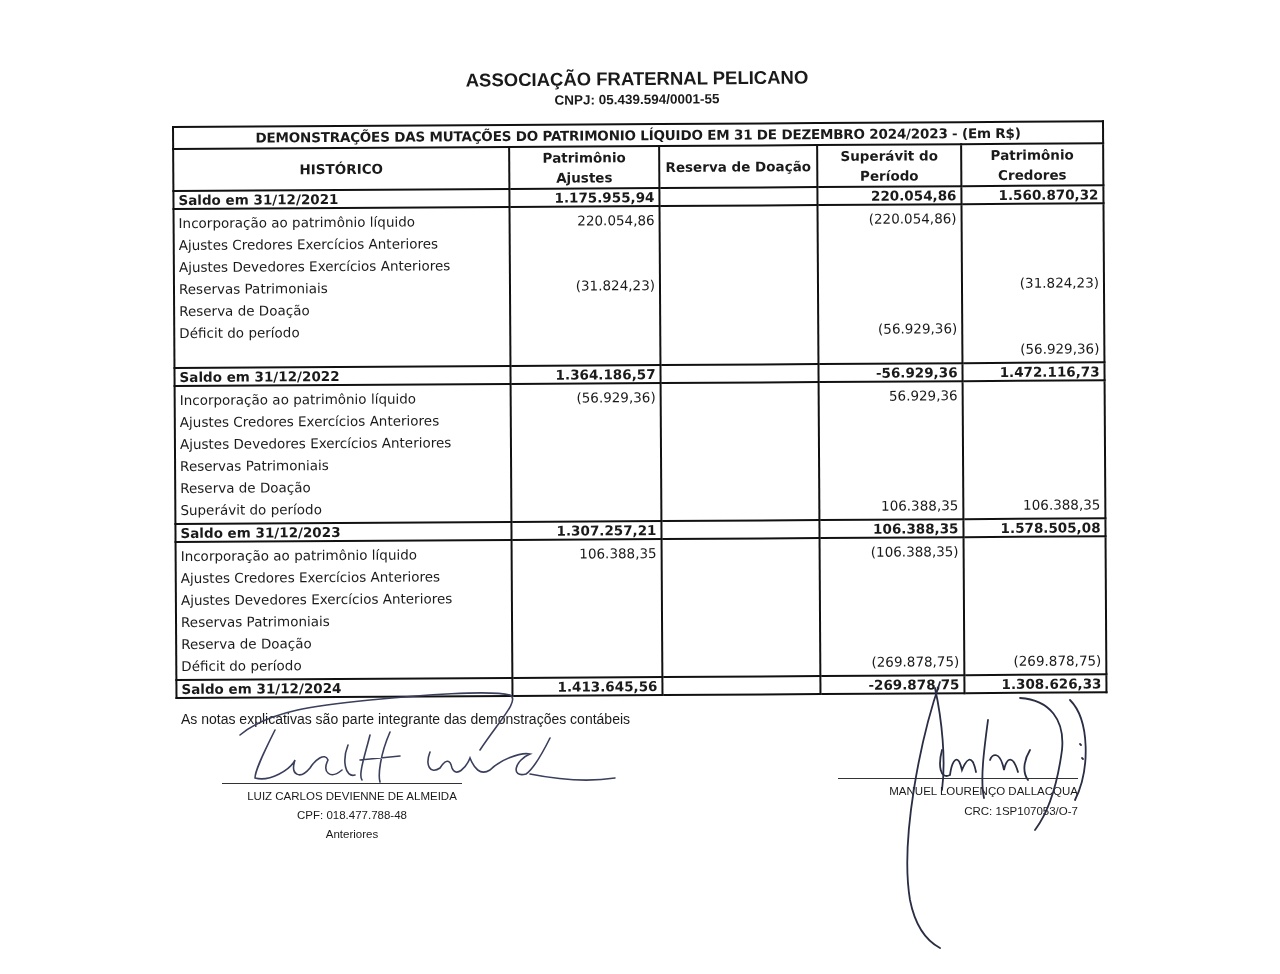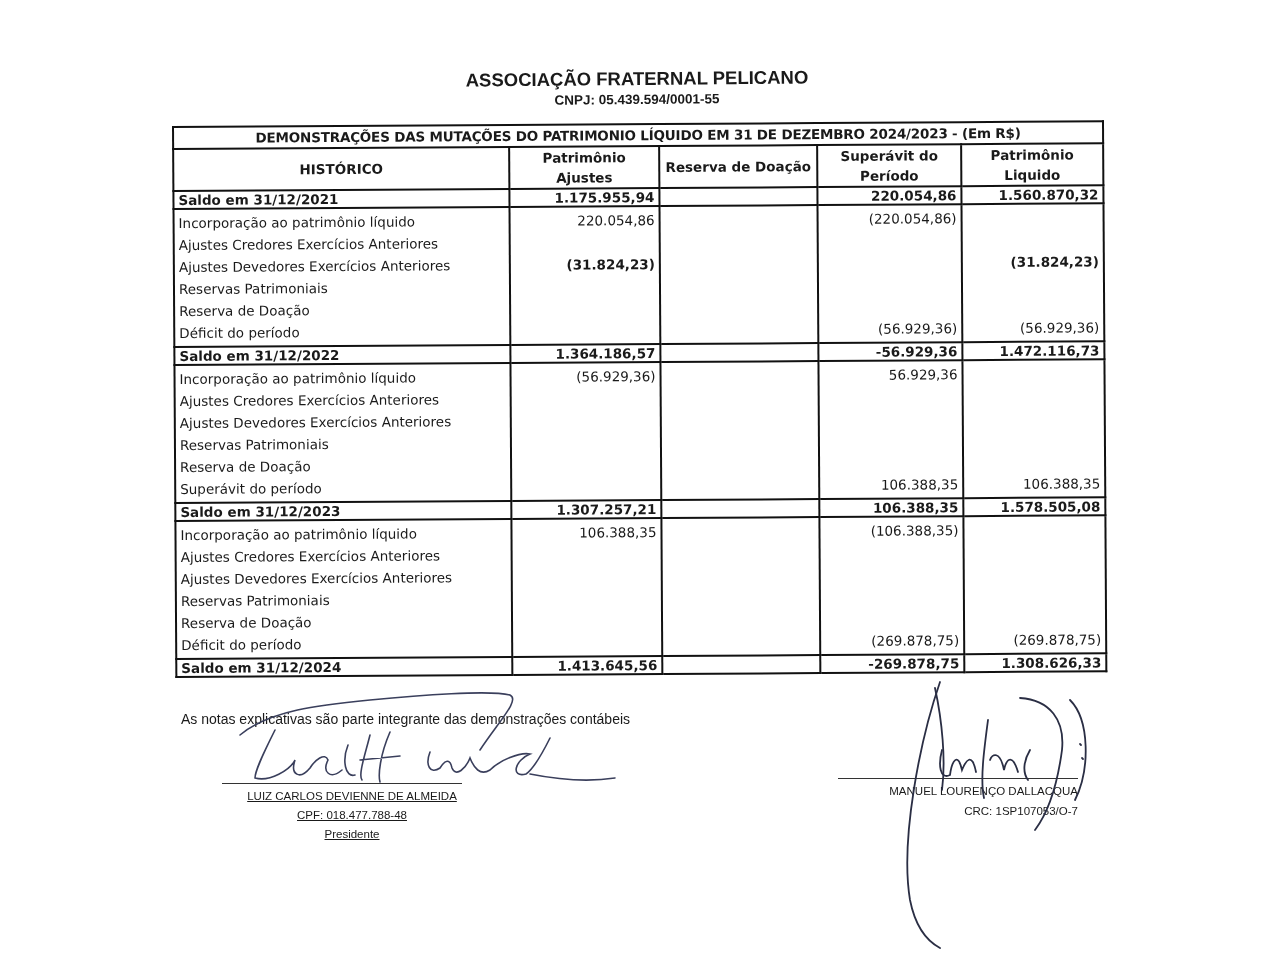--- a/index.html
+++ b/index.html
@@ -13,27 +13,27 @@
     .title-row td { text-align: center; font-weight: bold; font-size: 13.5px; height: 20px; letter-spacing: -0.2px; }
     .head-row th { font-weight: bold; font-size: 13.5px; height: 38px; text-align: center; line-height: 20px; }
     .head-row th.hist { font-size: 13.5px; }
     .saldo td { font-weight: bold; height: 16px; line-height: 16px; }
     .saldo td.lbl { text-align: left; }
     .saldo td.num { text-align: right; margin-left: 8px; }
     .body-row td { vertical-align: top; padding-top: 2px; padding-bottom: 2px; }
     .body-row td.lbl { text-align: left; }
     .line { height: 22px; line-height: 22px; white-space: nowrap; }
     .num { text-align: right; }
-    .bold { font-weight: bold; }
+    .bold { font-weight: normal; margin-top: 21px; }
     col.c1 { width: 336px; } col.c2 { width: 150px; } col.c3 { width: 158px; } col.c4 { width: 144px; } col.c5 { width: 142px; }
 
     .notes { position: absolute; left: 181px; top: 711px; font-size: 14px; }
     .sig-left { position: absolute; left: 222px; top: 787px; width: 260px; text-align: center; font-size: 11.5px; }
     .sig-left .line-rule { position: absolute; left: 0; top: -4px; width: 240px; border-top: 1px solid #333; }
-    .sig-left div.t { height: 19px; line-height: 19px; text-decoration: underline; }
+    .sig-left div.t { height: 19px; line-height: 19px; }
     .sig-right { position: absolute; left: 838px; top: 781px; width: 240px; text-align: right; font-size: 11.5px; }
     .sig-right .line-rule { position: absolute; left: 0; top: -3px; width: 240px; border-top: 1px solid #333; }
     .sig-right div.t { height: 20px; line-height: 20px; }
     .signature { position: absolute; pointer-events: none; }
   </style>
 </head>
 <body>
 
 <div class="org-title">ASSOCIAÇÃO FRATERNAL PELICANO</div>
 <div class="org-cnpj">CNPJ: 05.439.594/0001-55</div>
@@ -49,21 +49,21 @@
       </colgroup>
     <tbody id="tbody">
       <tr class="title-row">
         <td colspan="5">DEMONSTRAÇÕES DAS MUTAÇÕES DO PATRIMONIO LÍQUIDO EM 31 DE DEZEMBRO 2024/2023  -  (Em R$)</td>
       </tr>
       <tr class="head-row">
         <th class="hist">HISTÓRICO</th>
         <th>Patrimônio Ajustes</th>
         <th>Reserva de Doação</th>
         <th>Superávit do Período</th>
-        <th>Patrimônio Liquido</th>
+        <th>Patrimônio Credores</th>
       </tr>
       <tr class="saldo">
         <td class="lbl">Saldo em 31/12/2021</td>
         <td class="num">1.175.955,94</td>
         <td class="num"></td>
         <td class="num">220.054,86</td>
         <td class="num">1.560.870,32</td>
       </tr>
     <tr class="body-row">
           <td class="lbl">
@@ -215,21 +215,21 @@
       </tbody>
   </table>
 </div>
 
 <div class="notes">As notas explicativas são parte integrante das demonstrações contábeis</div>
 
 <div class="sig-left">
   <div class="line-rule"></div>
   <div class="t">LUIZ CARLOS DEVIENNE DE ALMEIDA</div>
   <div class="t">CPF: 018.477.788-48</div>
-  <div class="t">Presidente</div>
+  <div class="t">Anteriores</div>
 </div>
 
 <div class="sig-right">
   <div class="line-rule"></div>
   <div class="t">MANUEL LOURENÇO DALLACQUA</div>
   <div class="t">CRC: 1SP107053/O-7</div>
 </div>
 
 <svg class="signature" style="left:230px; top:690px;" width="400" height="110" viewBox="0 0 400 110">
   <g fill="none" stroke="#3a3f5c" stroke-width="1.6" stroke-linecap="round">

